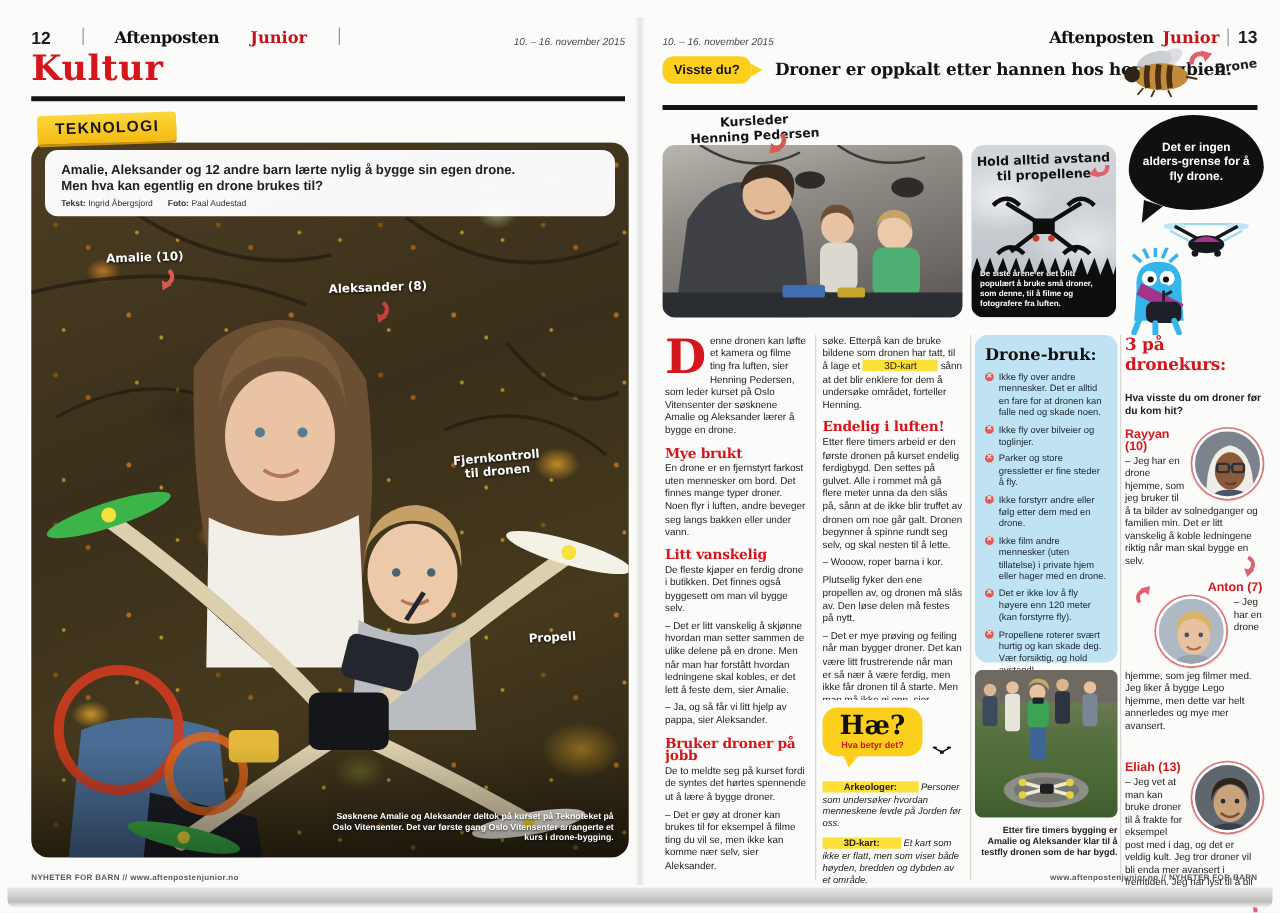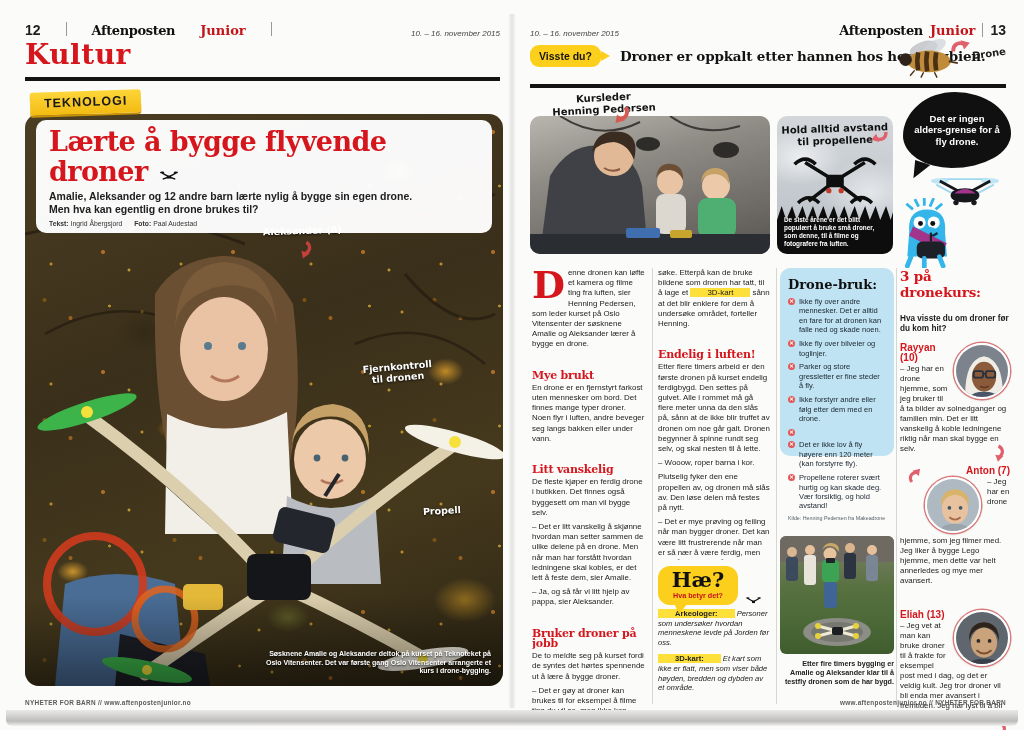--- a/index.html
+++ b/index.html
@@ -74,21 +74,21 @@
   .avtitle{font-size:10px;line-height:11.5px;text-align:center;transform:rotate(-2deg);color:#101010;}
   .avcap{position:absolute;left:0;right:0;bottom:0;background:#0d0d0d;color:#fff;font-weight:bold;
          font-size:6.4px;line-height:8px;padding:10px 7px 6px;
          clip-path:polygon(0 14px,4% 0,8% 14px,13% 0,17% 14px,22% 0,26% 14px,31% 0,35% 14px,40% 0,44% 14px,49% 0,53% 14px,58% 0,62% 14px,67% 0,71% 14px,76% 0,80% 14px,85% 0,89% 14px,94% 0,98% 14px,100% 6px,100% 100%,0 100%);}
   .blkbubble{background:#101010;color:#fff;border-radius:48% 52% 55% 45%/58% 55% 45% 42%;
              display:flex;align-items:center;justify-content:center;text-align:center;
              font-weight:bold;font-size:9.5px;line-height:11.5px;padding:6px 10px;}
   .blktail{width:0;height:0;border-left:4px solid transparent;border-right:12px solid transparent;border-top:18px solid #101010;transform:rotate(18deg);}
   .bodycol{font-size:7.9px;line-height:10.2px;color:#1c1c1c;overflow:hidden;}
   .bodycol p{margin:0 0 4px;}
-  .subhead{font-size:11px;font-weight:bold;letter-spacing:-.2px;margin:21px 0 2px;}
+  .subhead{font-size:11px;font-weight:bold;letter-spacing:-.2px;margin:8px 0 2px;}
   .dropcap{float:left;font-size:38px;line-height:31px;font-weight:bold;margin:1px 3px 0 0;}
   .hl{background:#fde03a;padding:0 17px;}
   .haebubble{background:#fccf1d;border-radius:12px;width:80px;padding:3px 8px 5px;text-align:center;position:relative;}
   .haebig{font-size:21px;font-weight:bold;color:#111;line-height:22px;}
   .haesub{font-size:7.2px;font-weight:bold;color:#c41319;}
   .haetail{position:absolute;left:16px;bottom:-9px;width:0;height:0;border-left:5px solid transparent;border-right:9px solid transparent;border-top:11px solid #fccf1d;}
   .haedefs{font-size:7.6px;line-height:9.6px;font-style:italic;color:#222;}
   .haedefs b{font-style:normal;}
   .bluebox{background:#bfe3f2;border-radius:10px;padding:9px 8px 6px;}
   .bb-title{font-size:13px;font-weight:bold;color:#101010;margin-bottom:5px;}
@@ -177,29 +177,20 @@
       <rect x="222" y="440" width="64" height="46" rx="8" fill="#14161a"></rect>
       <rect x="158" y="470" width="40" height="26" rx="5" fill="#e4b93a"></rect>
 
       <rect x="250" y="398" width="58" height="36" rx="7" fill="#23262c" transform="rotate(14 279 416)"></rect>
       <line x1="300" y1="382" x2="314" y2="360" stroke="#23262c" stroke-width="4"></line>
     </svg>
 
     <div class="abs" style="left:0;right:0;bottom:0;height:90px;background:linear-gradient(rgba(0,0,0,0),rgba(0,0,0,.45));"></div>
 
     <div class="whitebox">
-      <div>
-        <span class="serif red headline">Lærte å bygge flyvende droner</span>
-        <svg width="18" height="11" viewBox="0 0 20 12" style="margin-left:8px;">
-          <path d="M2 3 L9 7 M18 3 L11 7 M3 10 L9 8 M17 10 L11 8" stroke="#111" stroke-width="1.6"></path>
-          <rect x="8" y="6" width="4" height="3.4" fill="#111"></rect>
-          <ellipse cx="2.4" cy="2.6" rx="2.4" ry="1" fill="#111"></ellipse>
-            <ellipse cx="17.6" cy="2.6" rx="2.4" ry="1" fill="#111"></ellipse>
-        </svg>
-      </div>
       <div class="intro">Amalie, Aleksander og 12 andre barn lærte nylig å bygge sin egen drone.</div>
       <div class="intro" style="margin-top:0;">Men hva kan egentlig en drone brukes til?</div>
       <div class="credits">
         <b>Tekst:</b><span>Ingrid Åbergsjord</span>
         <span style="margin-left:10px;"></span>
         <b>Foto:</b><span>Paal Audestad</span>
       </div>
     </div>
 
     <div class="abs hand plabel" style="left:60px;top:88px;transform:rotate(-2deg);">Amalie (10)</div>
@@ -373,48 +364,49 @@
         <div class="haesub">Hva betyr det?</div>
         <div class="haetail"></div>
       </div>
       <svg width="15" height="9" viewBox="0 0 20 12" style="margin-top:4px;">
         <path d="M2 3 L9 7 M18 3 L11 7" stroke="#111" stroke-width="1.6"></path>
         <rect x="8" y="6" width="4" height="3.4" fill="#111"></rect>
         <ellipse cx="2.4" cy="2.6" rx="2.4" ry="1" fill="#111"></ellipse>
           <ellipse cx="17.6" cy="2.6" rx="2.4" ry="1" fill="#111"></ellipse>
       </svg>
     </div>
-    <div class="haedefs" style="margin-top:4px;">
+    <div class="haedefs" style="margin-top:20px;">
       <b class="hl">Arkeologer:</b><span> Personer som undersøker hvordan menneskene levde på Jorden før oss.</span>
     </div>
     <div class="haedefs" style="margin-top:7px;">
       <b class="hl">3D-kart:</b><span> Et kart som ikke er flatt, men som viser både høyden, bredden og dybden av et område.</span>
     </div>
   </div>
 
-  <div class="abs bluebox" style="left:780px;top:268px;width:114px;height:188px;">
+  <div class="abs bluebox" style="left:780px;top:268px;width:114px;height:262px;">
     <div class="serif bb-title">Drone-bruk:</div>
     <div class="bb-item">
         <span class="bb-x">✕</span>
         <span>Ikke fly over andre mennesker. Det er alltid en fare for at dronen kan falle ned og skade noen.</span>
       </div>
     <div class="bb-item">
         <span class="bb-x">✕</span>
         <span>Ikke fly over bilveier og toglinjer.</span>
       </div>
     <div class="bb-item">
         <span class="bb-x">✕</span>
         <span>Parker og store gressletter er fine steder å fly.</span>
       </div>
     <div class="bb-item">
         <span class="bb-x">✕</span>
         <span>Ikke forstyrr andre eller følg etter dem med en drone.</span>
       </div>
     <div class="bb-item">
         <span class="bb-x">✕</span>
+        <span>Ikke film andre mennesker (uten tillatelse) i private hjem eller hager med en drone.</span>
       </div>
     <div class="bb-item">
         <span class="bb-x">✕</span>
         <span>Det er ikke lov å fly høyere enn 120 meter (kan forstyrre fly).</span>
       </div>
     <div class="bb-item">
         <span class="bb-x">✕</span>
         <span>Propellene roterer svært hurtig og kan skade deg. Vær forsiktig, og hold avstand!</span>
       </div>
     <div class="bb-src">Kilde: Henning Pedersen fra Makeadrone</div>

